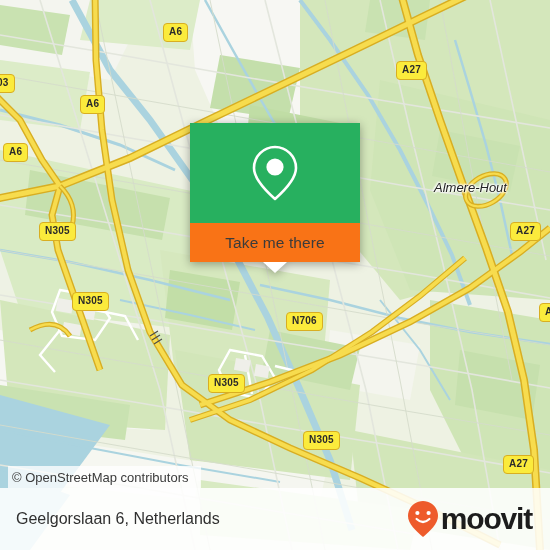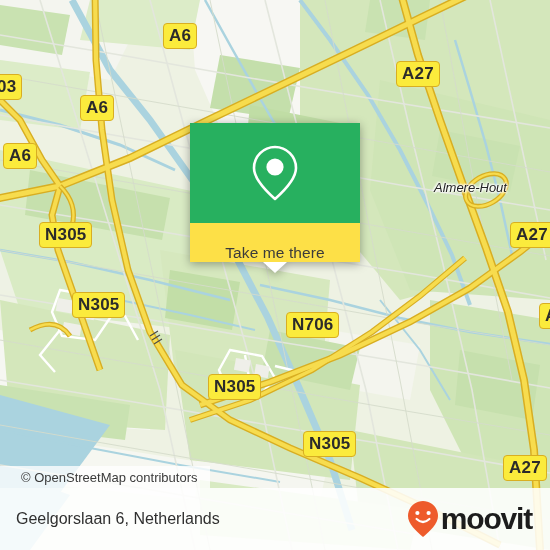--- a/index.html
+++ b/index.html
@@ -24,21 +24,21 @@
   #map svg { position: absolute; inset: 0; display: block; }
 
   
   .shield {
     position: absolute;
     background: #fbeb3c;
     border: 1.6px solid #d8ae22;
     border-radius: 4px;
     color: #2b2b2b;
     font-weight: bold;
-    font-size: 17px;
+    font-size: 10px;
     line-height: 1;
     padding: 3px 5px 4px 5px;
     font-family: "Liberation Sans", sans-serif;
     white-space: nowrap;
     letter-spacing: 0.2px;
   }
 
   
   .place-label {
     position: absolute;
@@ -59,24 +59,24 @@
     z-index: 30;
   }
   #callout-top {
     background: #27b05f;
     height: 100px;
     display: flex;
     align-items: center;
     justify-content: center;
   }
   #callout-bottom {
-    background: #fde047;
+    background: #f97316;
     height: 39px;
     display: flex;
-    align-items: flex-end;
+    align-items: center;
     justify-content: center;
     position: relative;
   }
   #callout-label {
     font-size: 15.5px;
     color: #3b3b3b;
     font-family: "Liberation Sans", sans-serif;
     letter-spacing: 0.1px;
   }
   #callout-tail {
@@ -86,26 +86,26 @@
     transform: translateX(-50%);
     width: 0; height: 0;
     border-left: 12px solid transparent;
     border-right: 12px solid transparent;
     border-top: 11px solid #ffffff;
   }
 
   
   #osm-bar {
     position: absolute;
-    left: 0; top: 466px;
+    left: 8px; top: 466px;
     height: 22px;
     background: rgba(255,255,255,0.78);
     display: flex;
     align-items: center;
-    padding-left: 21px;
+    padding-left: 4px;
     padding-right: 12px;
     z-index: 25;
   }
   #osm-text {
     font-size: 13px;
     color: #3a3a3a;
     font-family: "Liberation Sans", sans-serif;
     white-space: nowrap;
   }
 

